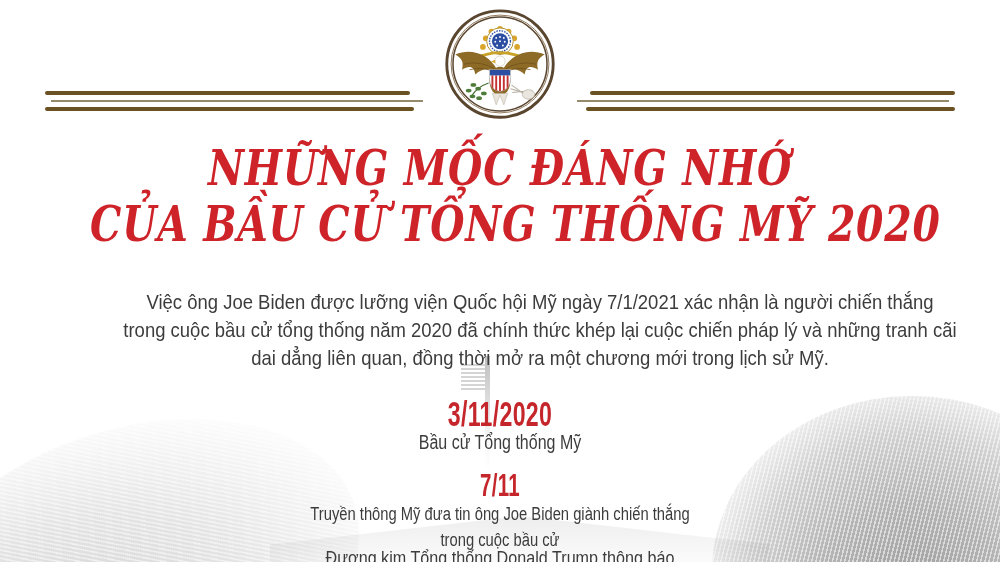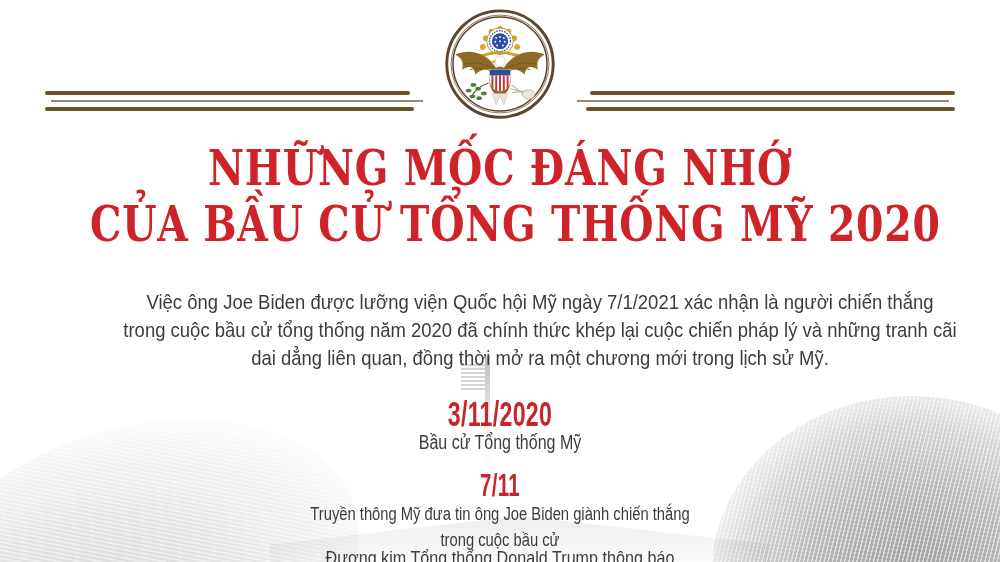--- a/index.html
+++ b/index.html
@@ -53,21 +53,21 @@
   .rule-left .t1{width:365px;}
   .rule-left .thin{width:372px;margin-left:6px;}
   .rule-left .t2{width:369px;}
   .rule-right .t1{width:365px;margin-left:13px;}
   .rule-right .thin{width:372px;}
   .rule-right .t2{width:369px;margin-left:9px;}
   
   .title{
     position:absolute;top:140px;left:0;width:100%;text-align:center;
     font-family:"DejaVu Serif","Liberation Serif",serif;font-weight:bold;
-    font-size:48px;line-height:56px;color:#ce2329;letter-spacing:1px;margin:0;
+    font-size:48px;line-height:56px;color:#ce2329;letter-spacing:1px;margin:0;font-style:italic;
   }
   .title span{display:block;transform:scaleX(.82);transform-origin:50% 50%;white-space:nowrap;}
   
   .intro{
     position:absolute;top:288px;left:0;width:100%;text-align:center;
     font-size:21px;line-height:28px;color:#3c3c3c;margin:0;padding-left:40px;
   }
   .intro span{display:block;transform:scaleX(.88);transform-origin:50% 50%;white-space:nowrap;}
   
   .tl-row{position:absolute;left:0;width:100%;text-align:center;white-space:nowrap;transform-origin:50% 50%;}

